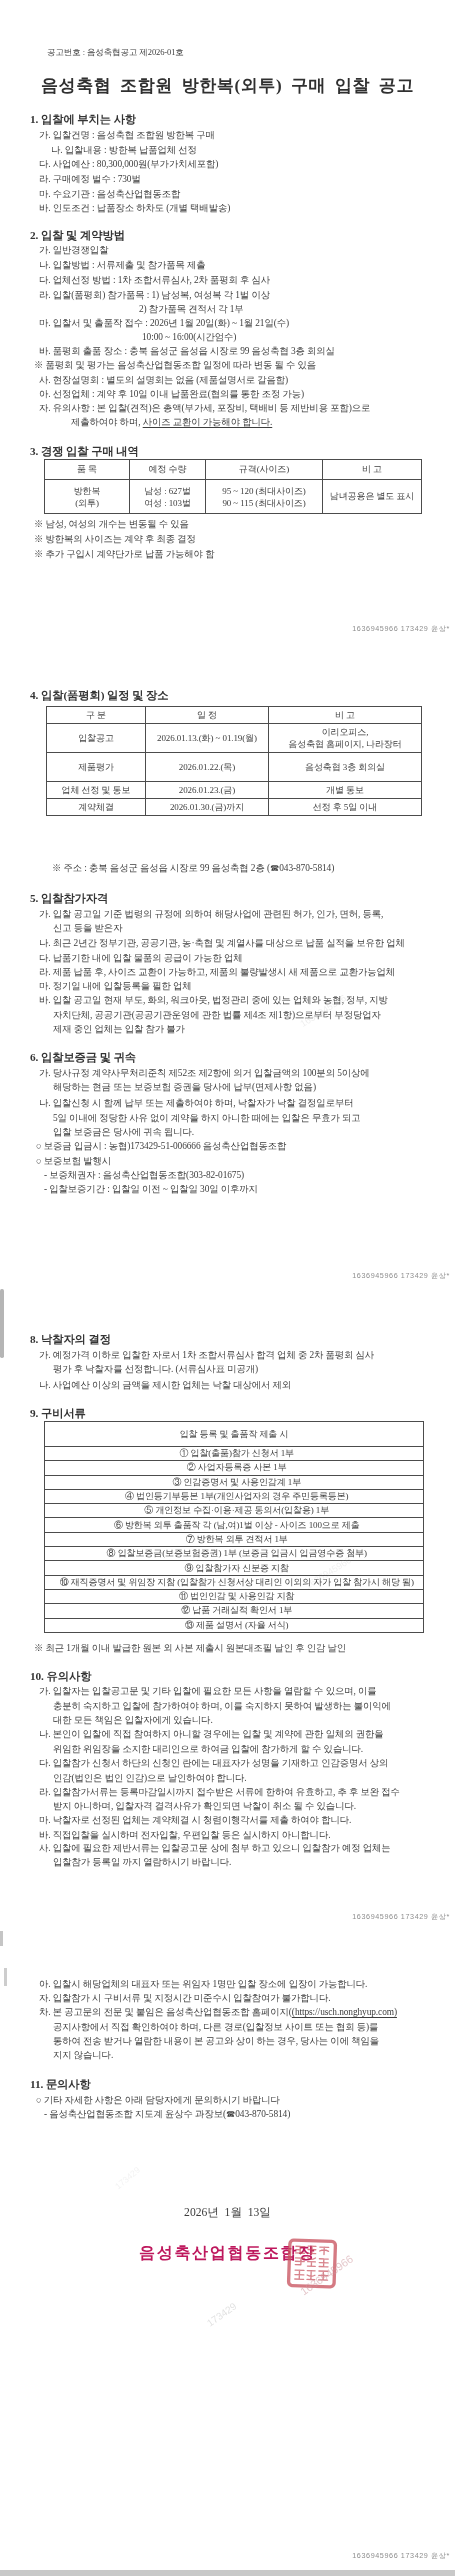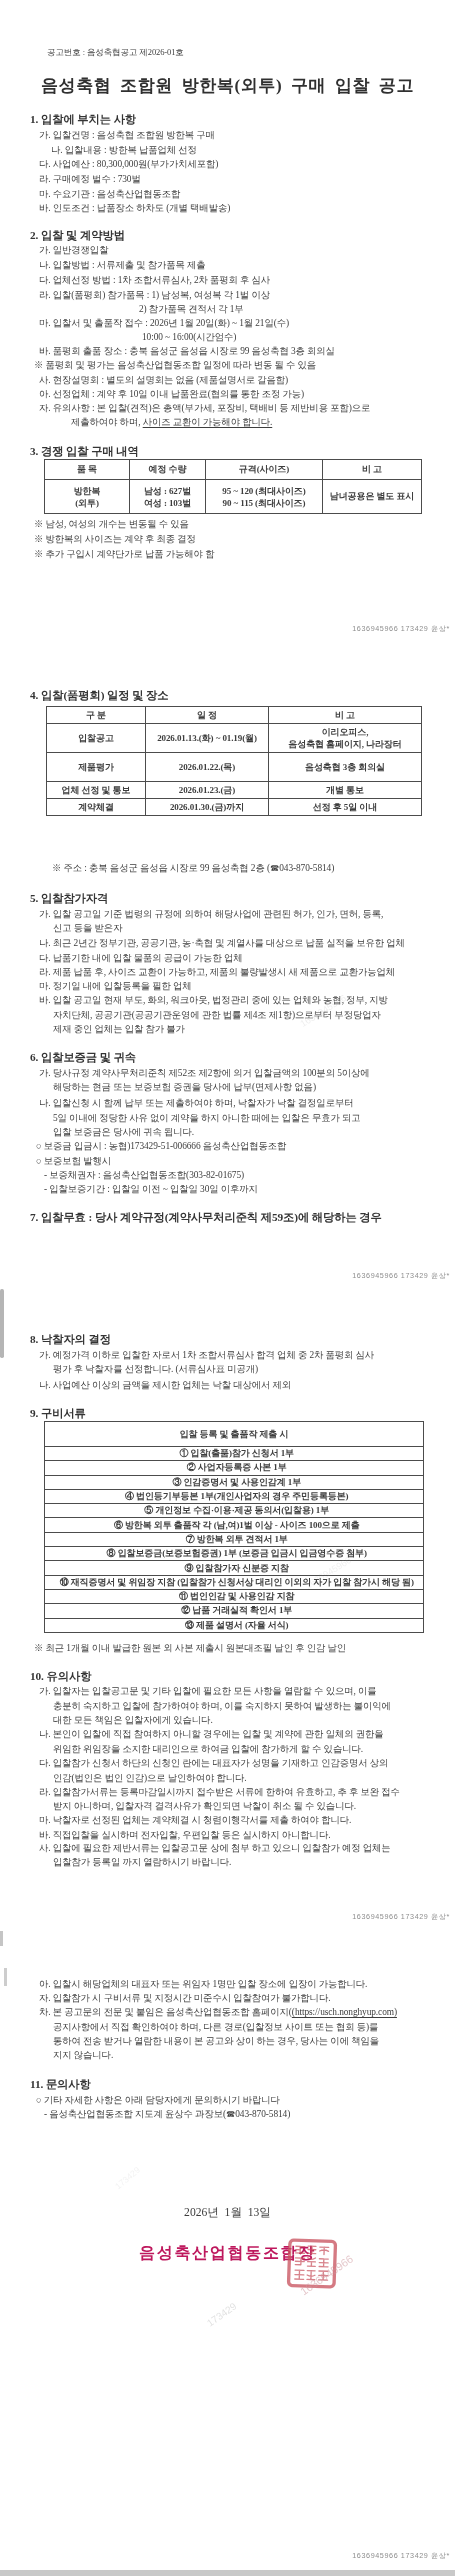--- a/index.html
+++ b/index.html
@@ -6,21 +6,21 @@
   #doc{position:relative;width:455px;height:2576px;background:#ffffff;overflow:hidden;
        font-family:"Liberation Serif","DejaVu Serif",serif;color:#3e3e3e;}
   .ln{position:absolute;white-space:nowrap;font-size:9.4px;letter-spacing:-0.1px;line-height:1.2;}
   .small{font-size:8.5px;}
   .sec{position:absolute;white-space:nowrap;font-size:11.3px;font-weight:bold;color:#353535;letter-spacing:-0.1px;}
   .title{position:absolute;left:27.5px;width:400px;text-align:center;font-size:17px;font-weight:bold;
          color:#303030;word-spacing:3.9px;letter-spacing:0.6px;}
   .center{position:absolute;left:27.5px;width:400px;text-align:center;}
   .u{text-decoration:underline;text-underline-offset:1.7px;}
   table.t{border-collapse:collapse;table-layout:fixed;}
-  table.t td,table.t th{border:0.9px solid #4c4c4c;font-weight:bold;text-align:center;
+  table.t td,table.t th{border:0.9px solid #4c4c4c;font-weight:normal;text-align:center;
         vertical-align:middle;font-size:9px;letter-spacing:-0.1px;color:#3e3e3e;padding:0 2.2px;}
   .tpos{position:absolute;}
   .cellline{line-height:1.35;}
   .left-item{text-align:center;padding-left:7.7px !important;}
   .faxstamp{position:absolute;left:309px;width:141px;text-align:right;
         font-family:"Liberation Sans","DejaVu Sans",sans-serif;font-size:7.2px;color:#8d8d8d;letter-spacing:0.6px;}
   .wm{position:absolute;font-family:"Liberation Sans",sans-serif;color:#9a9a9a;}
   .artifact{position:absolute;background:#5a5a5a;}
   .bottomstrip{position:absolute;left:0;top:2570px;width:455px;height:6px;background:#bfbfbf;opacity:.85;}
   .seal{position:absolute;left:287px;top:2238px;width:50px;height:51px;transform:rotate(2deg);opacity:.9;}
@@ -149,21 +149,20 @@
   <div class="ln" style="left:39px;top:1068px;">가. 당사규정 계약사무처리준칙 제52조 제2항에 의거 입찰금액의 100분의 5이상에</div>
   <div class="ln" style="left:53px;top:1082px;">해당하는 현금 또는 보증보험 증권을 당사에 납부(면제사항 없음)</div>
   <div class="ln" style="left:39px;top:1098px;">나. 입찰신청 시 함께 납부 또는 제출하여야 하며, 낙찰자가 낙찰 결정일로부터</div>
   <div class="ln" style="left:53px;top:1113px;">5일 이내에 정당한 사유 없이 계약을 하지 아니한 때에는 입찰은 무효가 되고</div>
   <div class="ln" style="left:53px;top:1127px;">입찰 보증금은 당사에 귀속 됩니다.</div>
   <div class="ln" style="left:36px;top:1141px;">○ 보증금 입금시 : 농협)173429-51-006666 음성축산업협동조합</div>
   <div class="ln" style="left:36px;top:1156px;">○ 보증보험 발행시</div>
   <div class="ln" style="left:44px;top:1170px;">- 보증채권자 : 음성축산업협동조합(303-82-01675)</div>
   <div class="ln" style="left:44px;top:1184px;">- 입찰보증기간 : 입찰일 이전 ~ 입찰일 30일 이후까지</div>
 
-  <div class="sec" style="left:30px;top:1210px;">7. 입찰무효 : 당사 계약규정(계약사무처리준칙 제59조)에 해당하는 경우</div>
 
   <div class="faxstamp" style="top:1271px;">1636945966  173429  윤상*</div>
   <div class="wm" style="left:297px;top:1005px;transform:rotate(-32deg);font-size:9.4px;opacity:.16;">1636945966</div>
 
   <div class="sec" style="left:30px;top:1332px;text-align:right;">8. 낙찰자의 결정</div>
   <div class="ln" style="left:39px;top:1350px;">가. 예정가격 이하로 입찰한 자로서 1차 조합서류심사 합격 업체 중 2차 품평회 심사</div>
   <div class="ln" style="left:53px;top:1364px;">평가 후 낙찰자를 선정합니다. (서류심사표 미공개)</div>
   <div class="ln" style="left:39px;top:1380px;">나. 사업예산 이상의 금액을 제시한 업체는 낙찰 대상에서 제외</div>
 
   <div class="sec" style="left:30px;top:1406px;">9. 구비서류</div>

